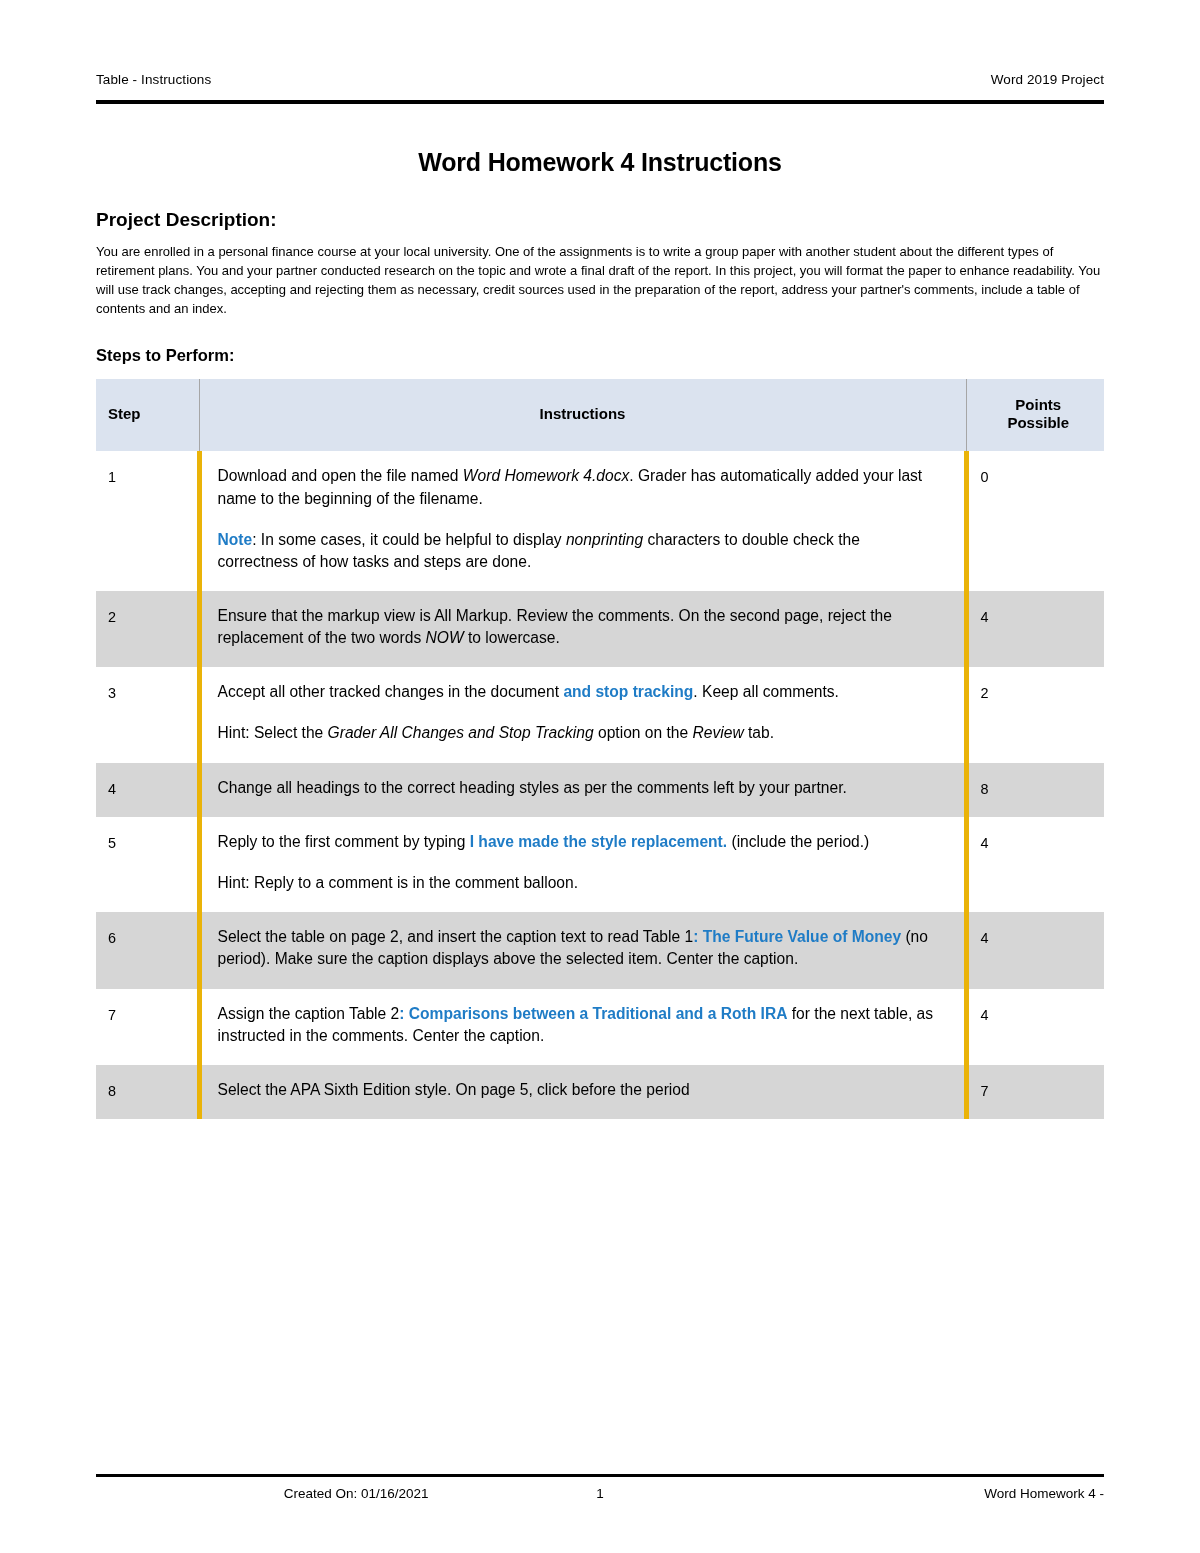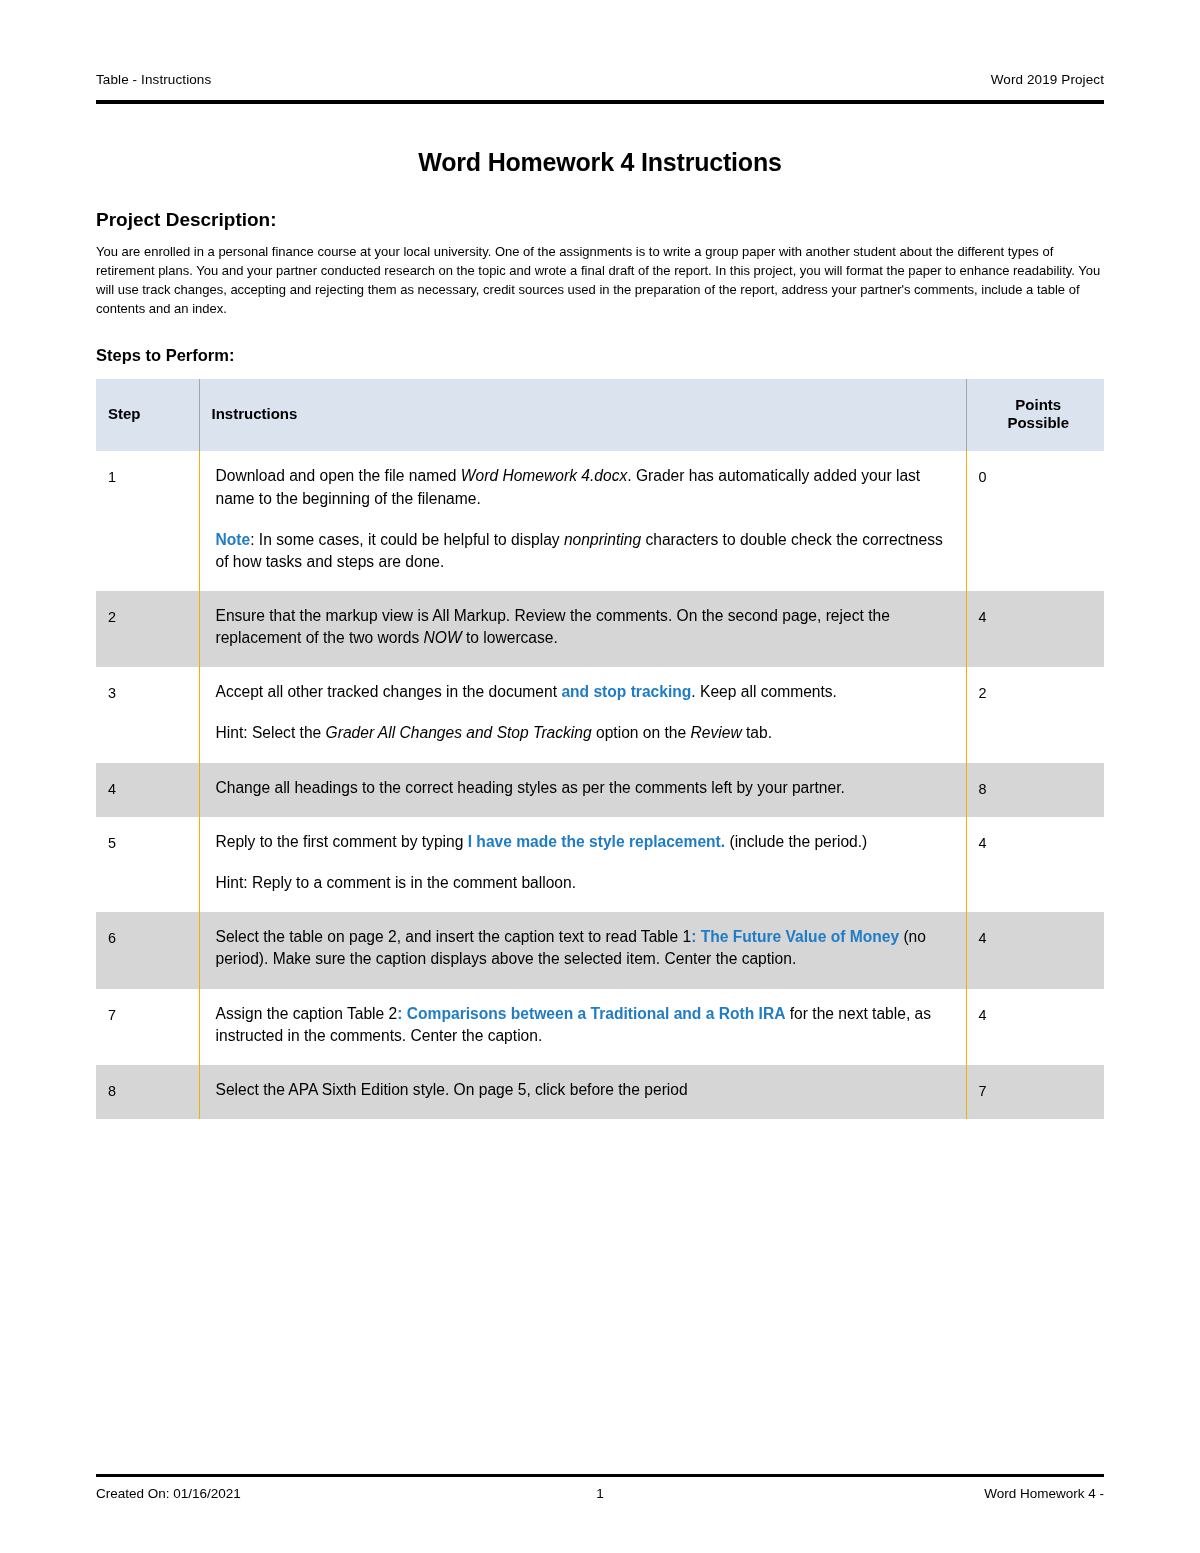--- a/index.html
+++ b/index.html
@@ -93,30 +93,30 @@
     vertical-align: middle;
     padding: 17px 12px 19px 12px;
     border-left: 1px solid #a6a6a6;
     box-sizing: border-box;
     line-height: 1.22;
   }
   .steps-table thead th.th-step {
     border-left: none;
     text-align: left;
   }
-  .steps-table thead th.th-instr { text-align: left; margin-left: 44px; }
+  .steps-table thead th.th-instr { text-align: center; margin-left: 44px; }
   .steps-table thead th.th-pts {
     text-align: center;
     padding-left: 18px;
   }
 
   .steps-table tbody td {
     vertical-align: top;
     padding: 14px 12px 18px 12px;
-    border-left: 1px solid #eab308;
+    border-left: 5px solid #eab308;
     box-sizing: border-box;
     line-height: 1.42;
   }
   .steps-table tbody td.cell-step {
     border-left: none;
     font-size: 14.4px;
     padding-top: 16px;
     padding-left: 12px;
   }
   .steps-table tbody td.cell-instr {
@@ -146,21 +146,21 @@
   }
   .ftr-rule {
     border-top: 3px solid #000;
     margin-bottom: 9px;
   }
   .ftr-row {
     display: flex;
     align-items: baseline;
     font-size: 13.5px;
   }
-  .ftr-left { flex: 0 0 33%; text-align: left; white-space: nowrap; }
+  .ftr-left { flex: 0 0 33%; text-align: right; white-space: nowrap; }
   .ftr-center { flex: 0 0 34%; text-align: center; }
   .ftr-right { flex: 0 0 33%; text-align: right; white-space: nowrap; }
 </style>
 </head>
 <body>
 
 <div class="page">
 
   <div class="doc-header">
     <span class="hdr-left">Table - Instructions</span>

